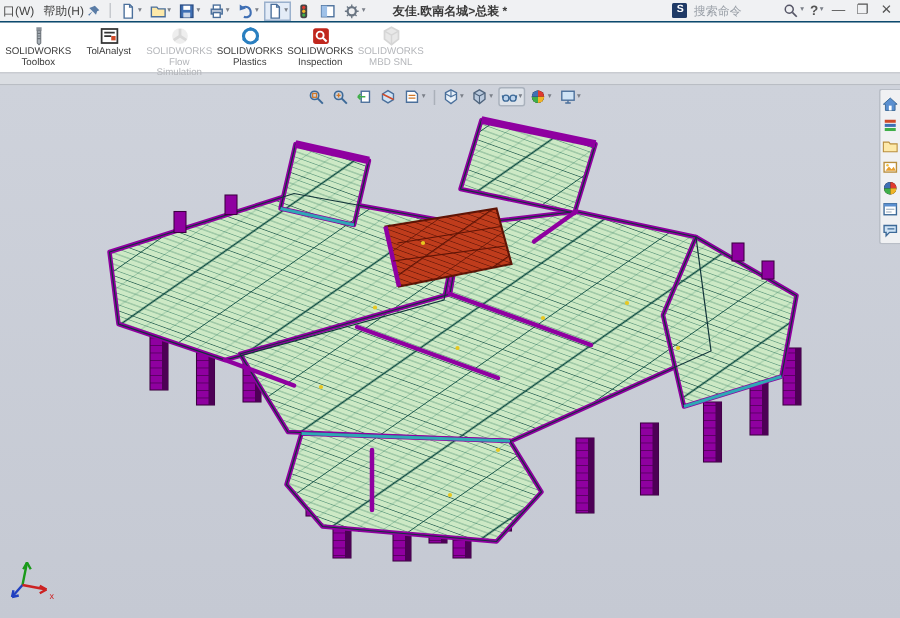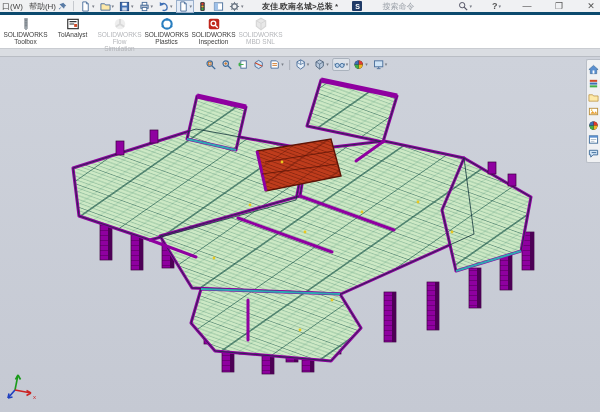--- a/index.html
+++ b/index.html
@@ -10,31 +10,31 @@
     --core-red:#bf3c1c; --core-red-dark:#5e1406;
     --teal:#2fa8b4; --icon-blue:#4a6f9b; --txt:#3c3c3c; --txt-dis:#b4b6ba;
   }
   *{margin:0;padding:0;box-sizing:border-box;}
   html,body{width:600px;height:412px;overflow:hidden;
     font-family:"Liberation Sans","DejaVu Sans",sans-serif;background:#c9cdd6;}
   #app{width:600px;height:412px;display:flex;flex-direction:column;}
 
   
   .titlebar{height:15px;background:var(--titlebar-bg);display:flex;align-items:center;
-    font-size:8px;color:#444;position:relative;flex:0 0 auto;border-bottom:3px solid #0c4a6e;}
+    font-size:8px;color:#444;position:relative;flex:0 0 auto;border-bottom:1px solid #0c4a6e;}
   .menus{display:flex;align-items:center;gap:6px;padding-left:2px;white-space:nowrap;}
   .menus span{cursor:default;}
   .pin{margin:0 2px;display:flex;align-items:center;}
   .vsep{width:1px;height:10px;background:#c6c9ce;margin:0 4px;}
   .qat{display:flex;align-items:center;gap:1px;}
   .qitem{display:flex;align-items:center;padding:0 1px;height:13px;border:1px solid transparent;}
   .qitem.pressed{border-color:#9ab0cc;background:#e4ecf7;}
   .caret{font-size:5px;color:#7a7f88;margin-left:1px;line-height:1;}
   .doc-title{position:absolute;left:50%;transform:translateX(-50%);font-size:8px;color:#3a3a3a;white-space:nowrap;font-weight:bold;}
-  .tb-right{margin-left:auto;display:flex;align-items:center;gap:20px;padding-right:3px;}
+  .tb-right{margin-left:auto;display:flex;align-items:flex-start;gap:4px;padding-right:3px;}
   .sw-badge{width:10px;height:10px;background:#1f3a66;color:#fff;font-size:7px;font-weight:bold;
     display:flex;align-items:center;justify-content:center;border-radius:1px;}
   .search-text{color:#9aa0a8;font-size:8px;min-width:56px;}
   .winbtn{color:#555;font-size:9px;width:12px;text-align:center;cursor:default;line-height:1;}
   .helpq{color:#555;font-size:9px;font-weight:bold;}
 
   
   .ribbon{flex:0 0 auto;background:var(--ribbon-bg);}
   .rib-buttons{display:flex;align-items:flex-start;padding:1px 0 0 2px;height:33px;}
   .rbtn{width:47px;display:flex;flex-direction:column;align-items:center;gap:0;

